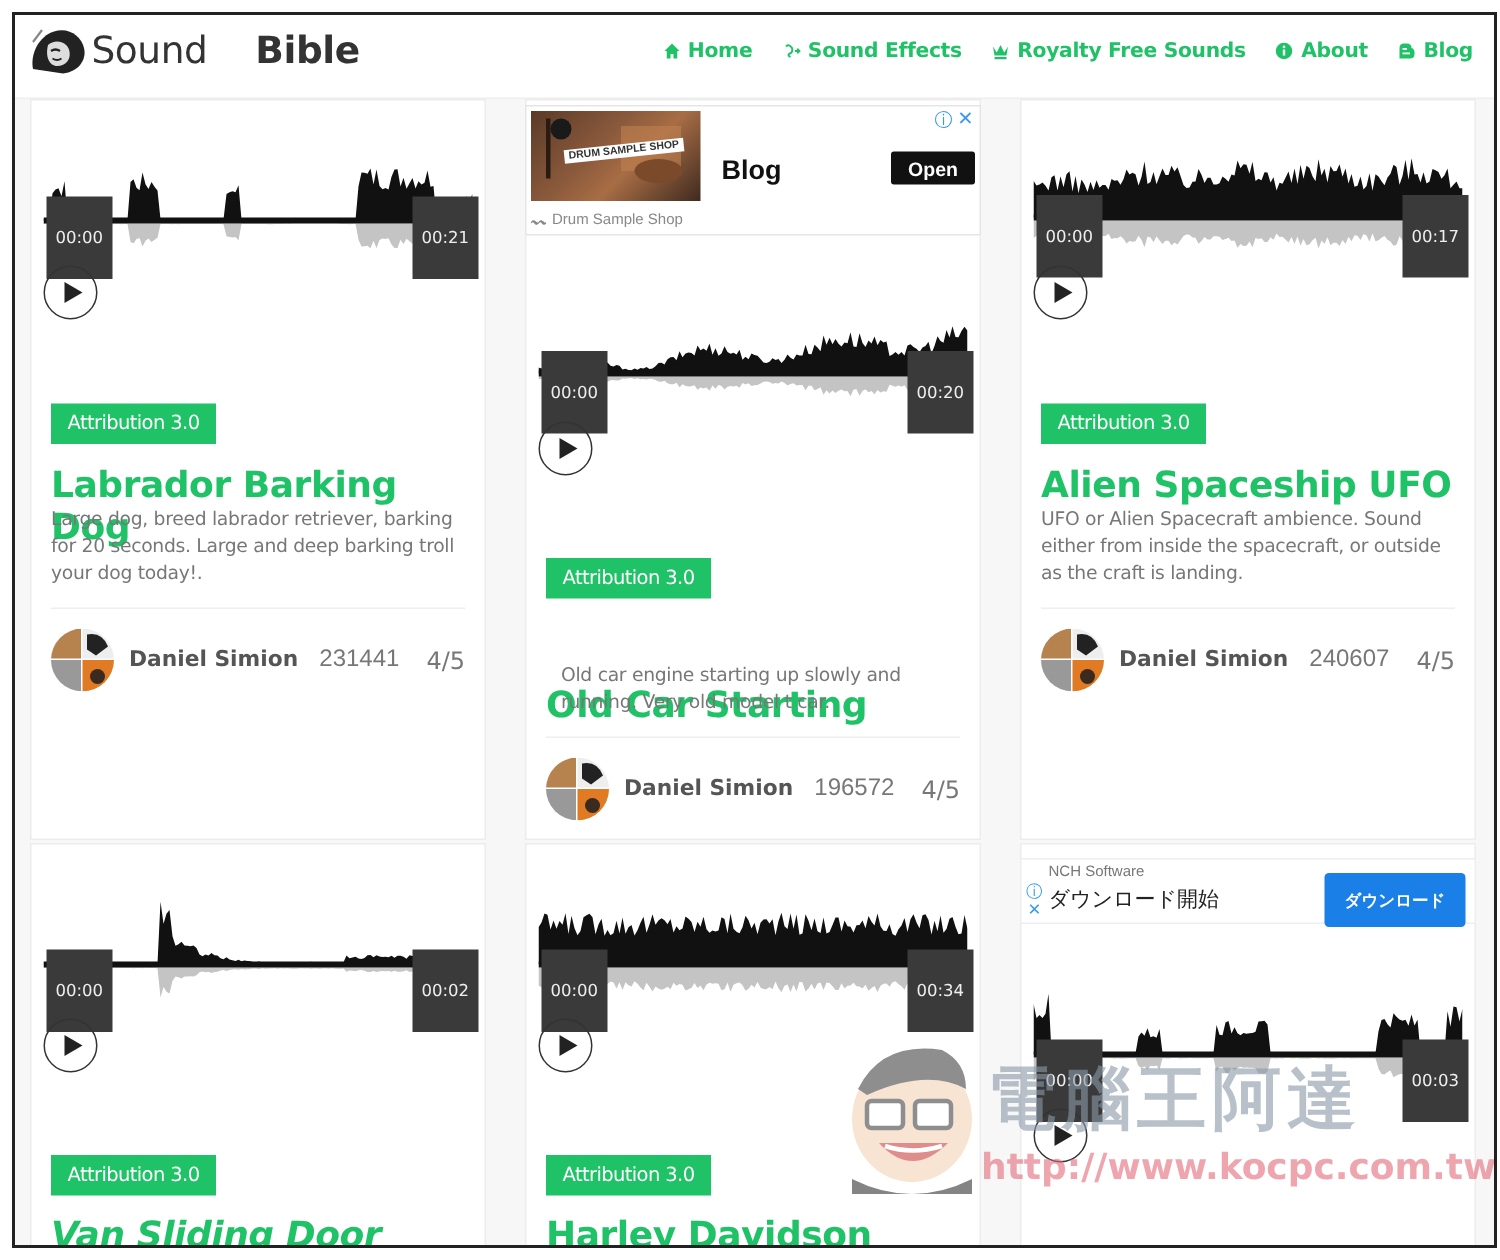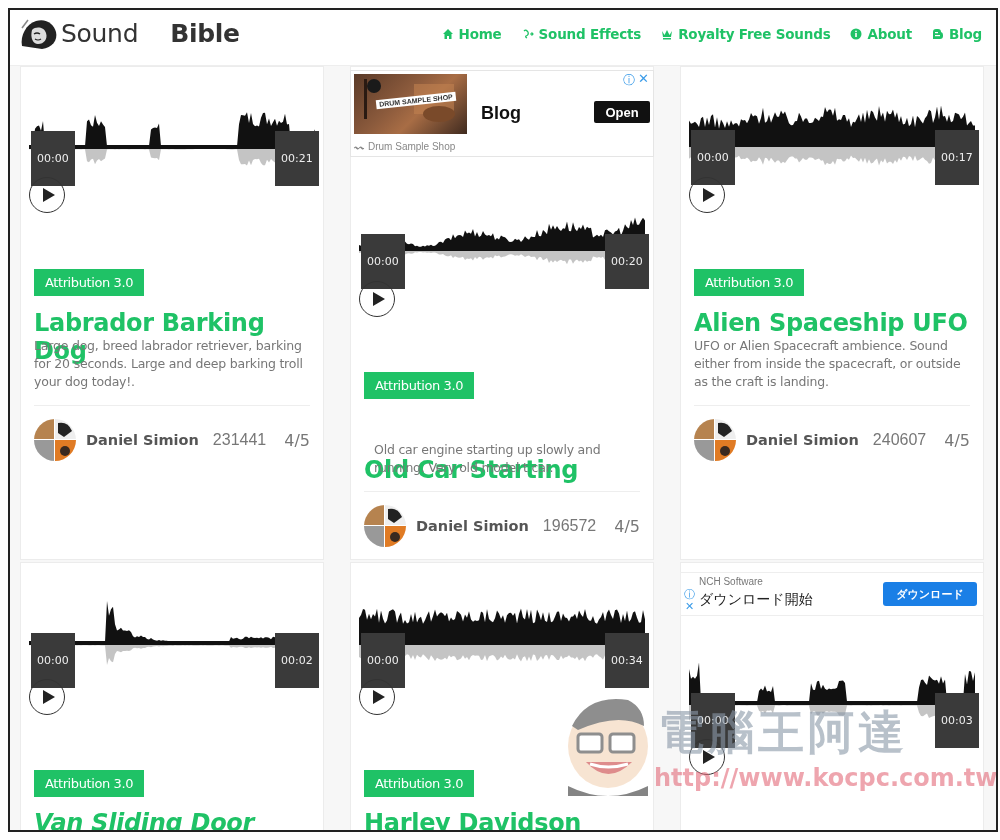--- a/index.html
+++ b/index.html
@@ -35,21 +35,21 @@
   .ad1-img { position: absolute; left: 3px; top: 3px; width: 113px; height: 60px; background: linear-gradient(135deg,#5a3a28 0%,#8b5a3c 40%,#a86d45 60%,#3f2a1f 100%); overflow: hidden; }
   .ad1-label { position: absolute; left: 22px; top: 22px; background: #fff; color: #333; font-size: 7px; padding: 1px 3px; transform: rotate(-6deg); font-weight: bold; }
   .ad1-title { position: absolute; left: 130px; top: 32px; font-size: 18px; font-weight: bold; color: #111; }
   .ad1-open { position: absolute; left: 243px; top: 30px; width: 56px; height: 22px; background: #111; color: #fff; font-size: 13px; font-weight: bold; border-radius: 2px; display: flex; align-items: center; justify-content: center; border: none; cursor: pointer; }
   .ad1-src { position: absolute; left: 3px; top: 68px; font-size: 10px; color: #888; display: flex; gap: 4px; align-items: center; }
   .adinfo { color: #3a9be8; font-size: 12px; }
   .adclose { color: #3a9be8; font-size: 13px; cursor: pointer; }
   .ad2 { position: absolute; left: 670px; top: 562px; width: 304px; height: 44px; background: #fff; border: 1px solid #eee; }
   .ad2-src { position: absolute; left: 18px; top: 3px; font-size: 10px; color: #777; }
   .ad2-title { position: absolute; left: 18px; top: 18px; font-size: 14px; color: #222; font-family: "DejaVu Sans", sans-serif; }
-  .ad2-btn { position: absolute; left: 202px; top: 9px; width: 94px; height: 24px; background: #1a7fe6; color: #fff; font-size: 11px; font-weight: bold; border-radius: 3px; border: none; display: flex; align-items: center; justify-content: center; cursor: pointer; }
+  .ad2-btn { position: absolute; left: 202px; top: 9px; width: 94px; height: 36px; background: #1a7fe6; color: #fff; font-size: 11px; font-weight: bold; border-radius: 3px; border: none; display: flex; align-items: center; justify-content: center; cursor: pointer; }
   
   .watermark { position: absolute; left: 548px; top: 676px; width: 420px; height: 120px; pointer-events: none; opacity: 0.6; }
   .wm-text { position: absolute; left: 100px; top: 16px; font-size: 46px; font-weight: bold; color: #8a98a8; letter-spacing: 4px; font-family: "DejaVu Sans", sans-serif; }
   .wm-url { position: absolute; left: 96px; top: 78px; font-size: 24px; font-weight: bold; color: #e36a7a; font-family: "DejaVu Sans", sans-serif; }
 </style>
 </head>
 <body>
 
 <div class="frame">
 

